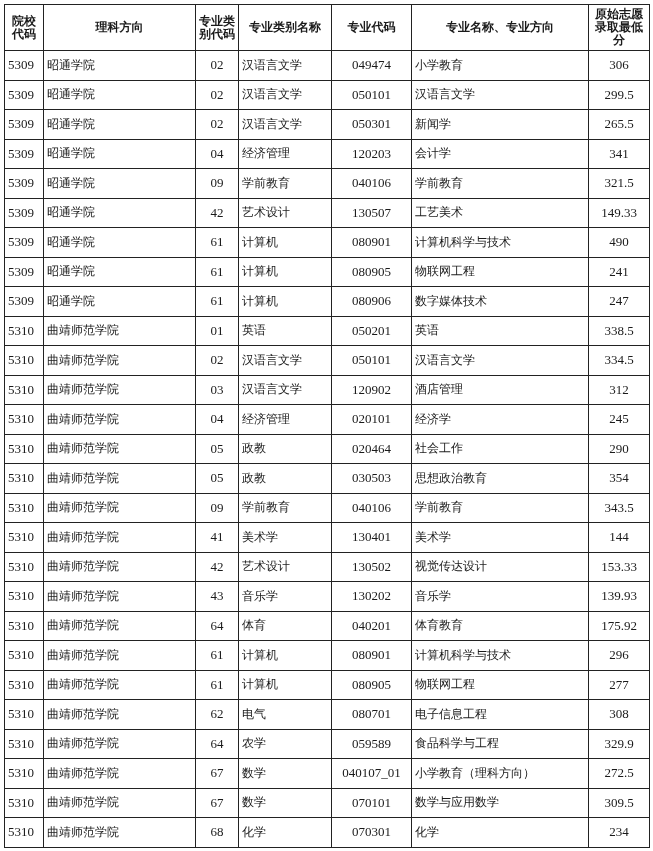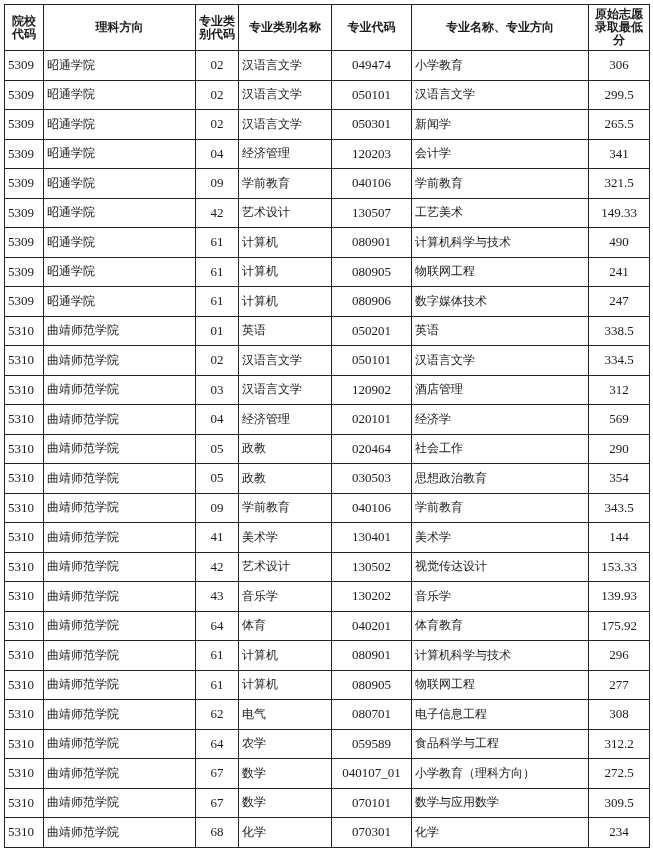--- a/index.html
+++ b/index.html
@@ -167,21 +167,21 @@
         <td class="l">酒店管理</td>
         <td class="c num">312</td>
       </tr>
       <tr>
         <td class="l num">5310</td>
         <td class="l">曲靖师范学院</td>
         <td class="c num">04</td>
         <td class="l">经济管理</td>
         <td class="c num">020101</td>
         <td class="l">经济学</td>
-        <td class="c num">569</td>
+        <td class="c num">245</td>
       </tr>
       <tr>
         <td class="l num">5310</td>
         <td class="l">曲靖师范学院</td>
         <td class="c num">05</td>
         <td class="l">政教</td>
         <td class="c num">020464</td>
         <td class="l">社会工作</td>
         <td class="c num">290</td>
       </tr>
@@ -266,21 +266,21 @@
         <td class="l">电子信息工程</td>
         <td class="c num">308</td>
       </tr>
       <tr>
         <td class="l num">5310</td>
         <td class="l">曲靖师范学院</td>
         <td class="c num">64</td>
         <td class="l">农学</td>
         <td class="c num">059589</td>
         <td class="l">食品科学与工程</td>
-        <td class="c num">312.2</td>
+        <td class="c num">329.9</td>
       </tr>
       <tr>
         <td class="l num">5310</td>
         <td class="l">曲靖师范学院</td>
         <td class="c num">67</td>
         <td class="l">数学</td>
         <td class="c num">040107_01</td>
         <td class="l">小学教育（理科方向）</td>
         <td class="c num">272.5</td>
       </tr>

